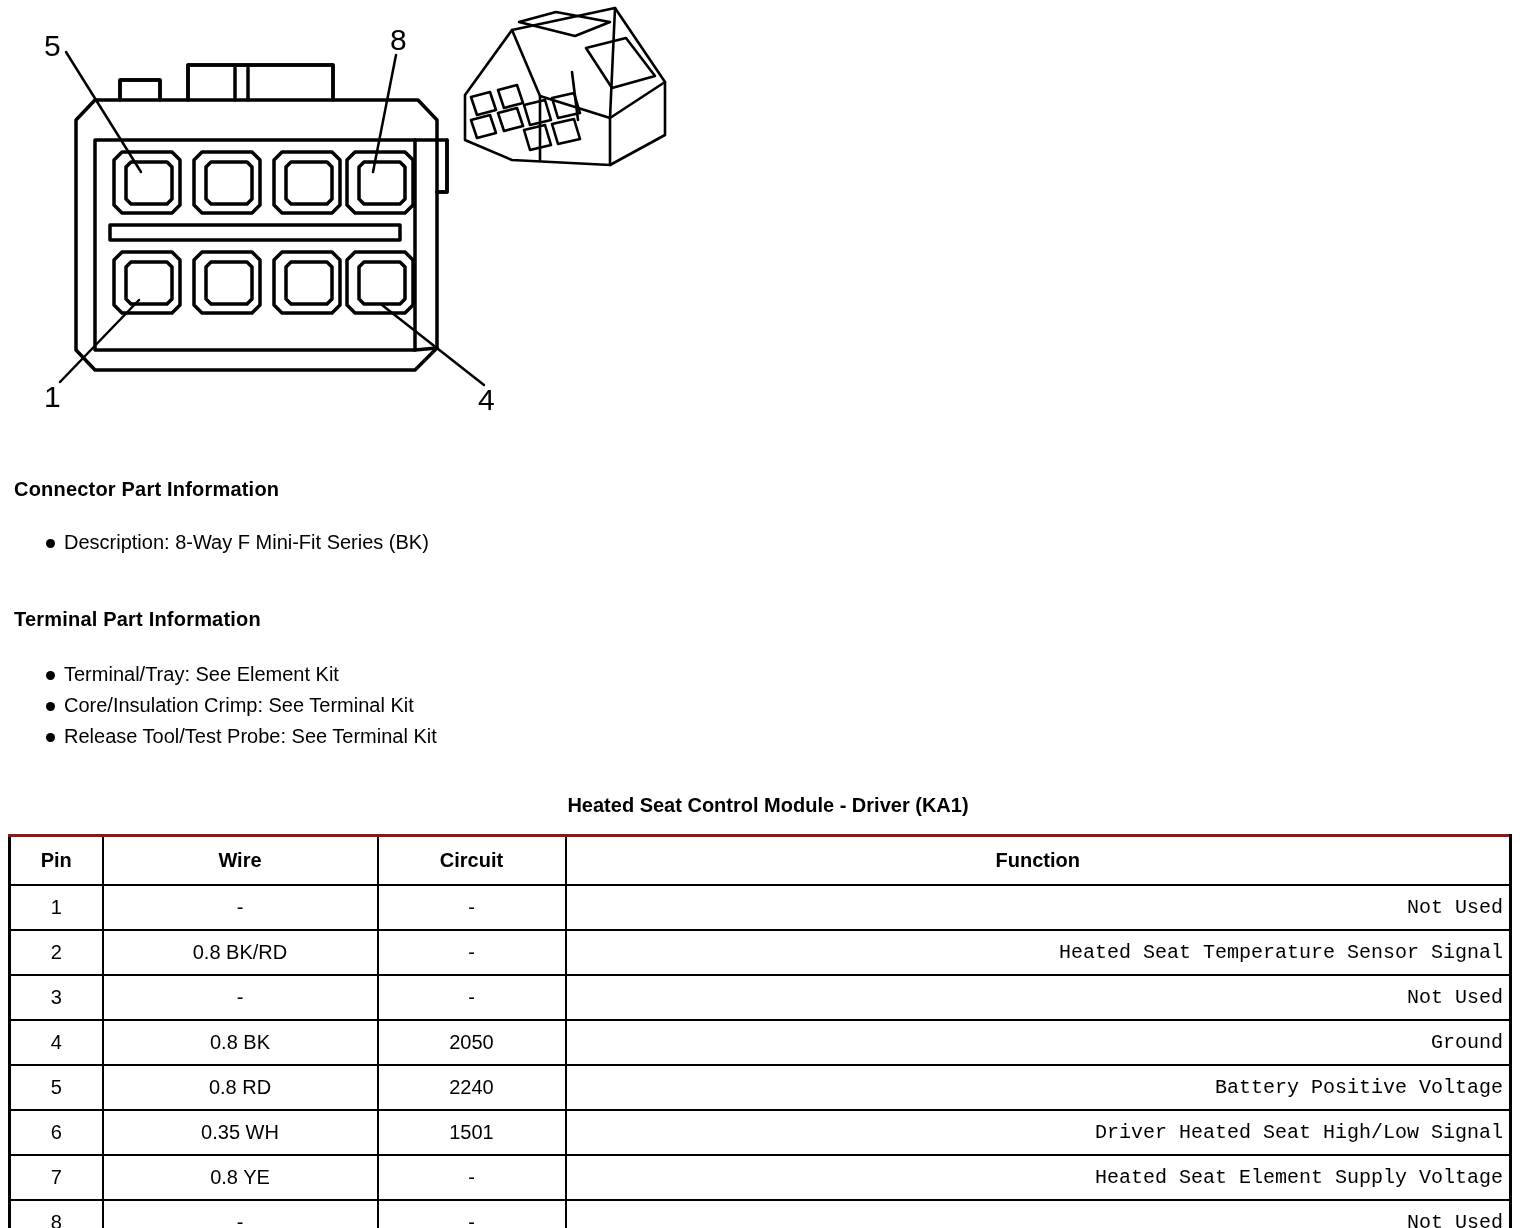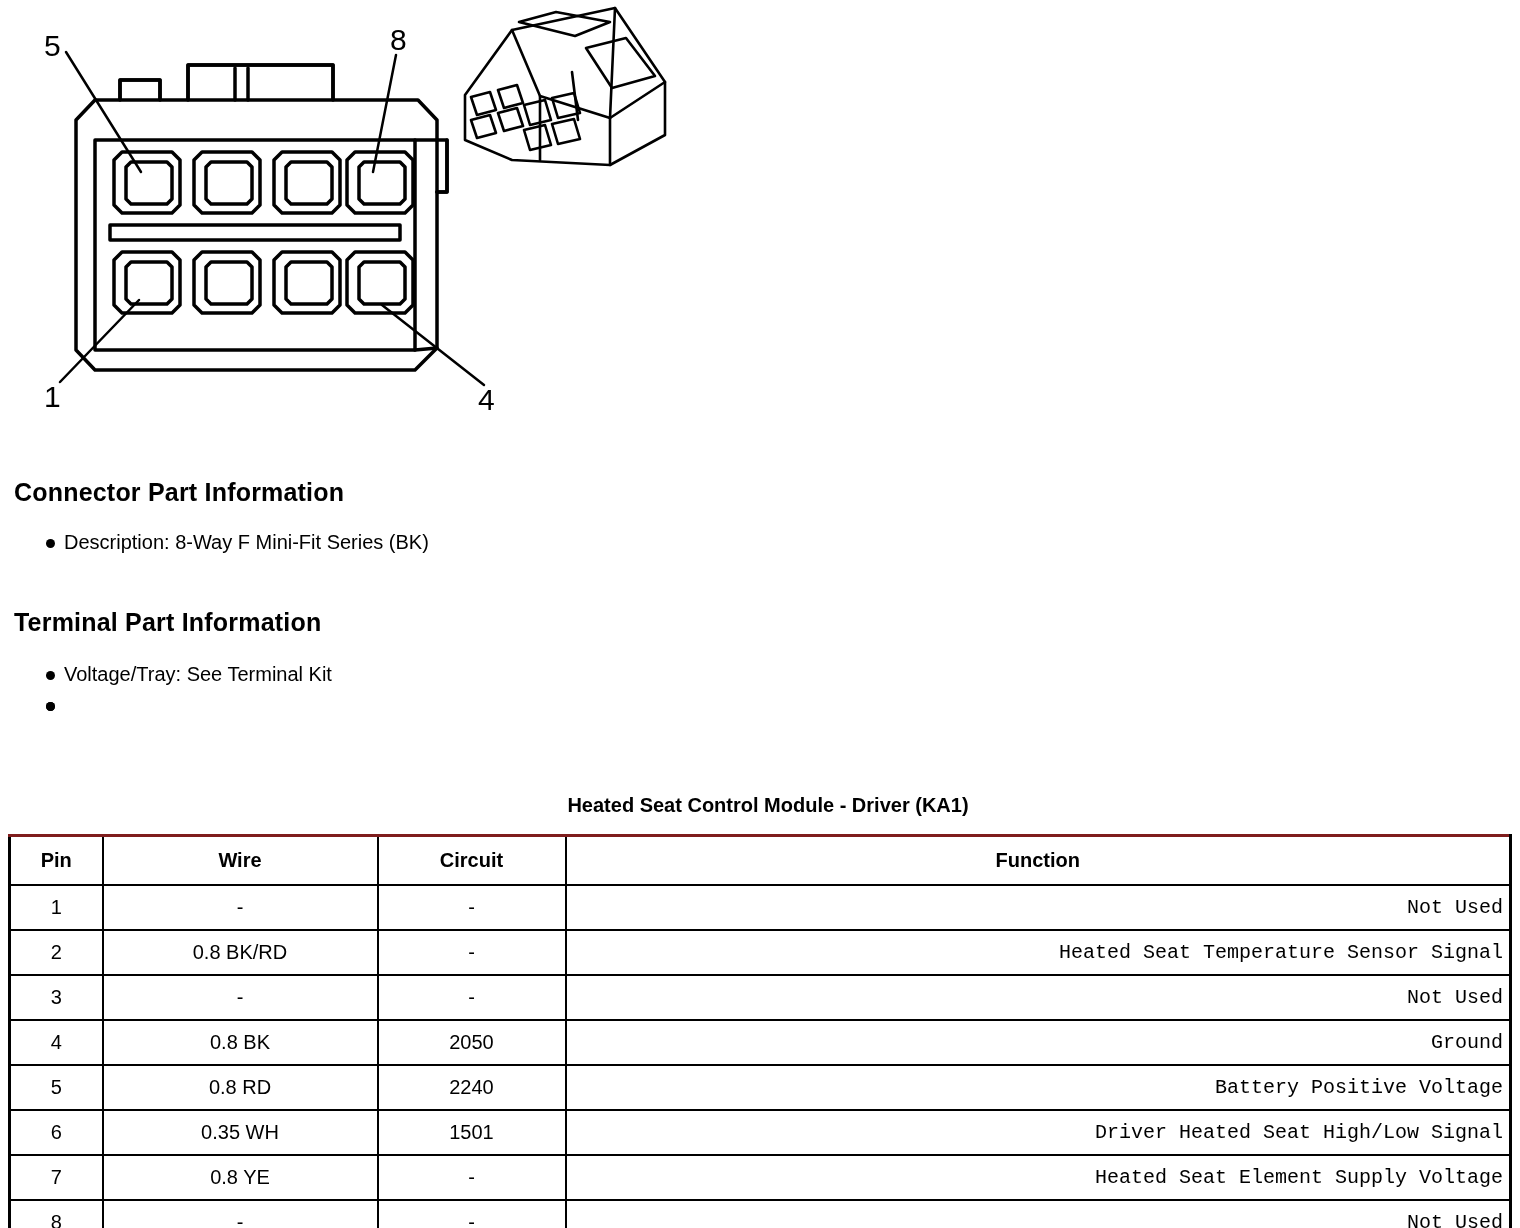--- a/index.html
+++ b/index.html
@@ -20,21 +20,21 @@
   #diagram-area {
     position: absolute;
     left: 0;
     top: 0;
     width: 1520px;
     height: 450px;
   }
 
   
   .section-heading {
-    font-size: 25px;
+    font-size: 20px;
     font-weight: bold;
     letter-spacing: 0.2px;
   }
   #connector-part-heading {
     position: absolute;
     left: 14px;
     top: 478px;
   }
   #terminal-part-heading {
     position: absolute;
@@ -219,27 +219,29 @@
     <span class="bullet-dot"></span>
     <span>Description: 8-Way F Mini-Fit Series (BK)</span>
   </li>
 </ul>
 
 <div id="terminal-part-heading" class="section-heading">Terminal Part Information</div>
 
 <ul id="terminal-part-list" class="bullet-list">
   <li>
     <span class="bullet-dot"></span>
-    <span>Voltage/Tray: See Terminal Kit</span>
+    <span>Terminal/Tray: See Element Kit</span>
   </li>
   <li>
     <span class="bullet-dot"></span>
+    <span>Core/Insulation Crimp: See Terminal Kit</span>
   </li>
   <li>
     <span class="bullet-dot"></span>
+    <span>Release Tool/Test Probe: See Terminal Kit</span>
   </li>
 </ul>
 
 <div id="table-title">Heated Seat Control Module - Driver (KA1)</div>
 
 <div id="pin-table-wrap">
   <table id="pin-table">
     <colgroup>
       <col class="c-pin">
       <col class="c-wire">

